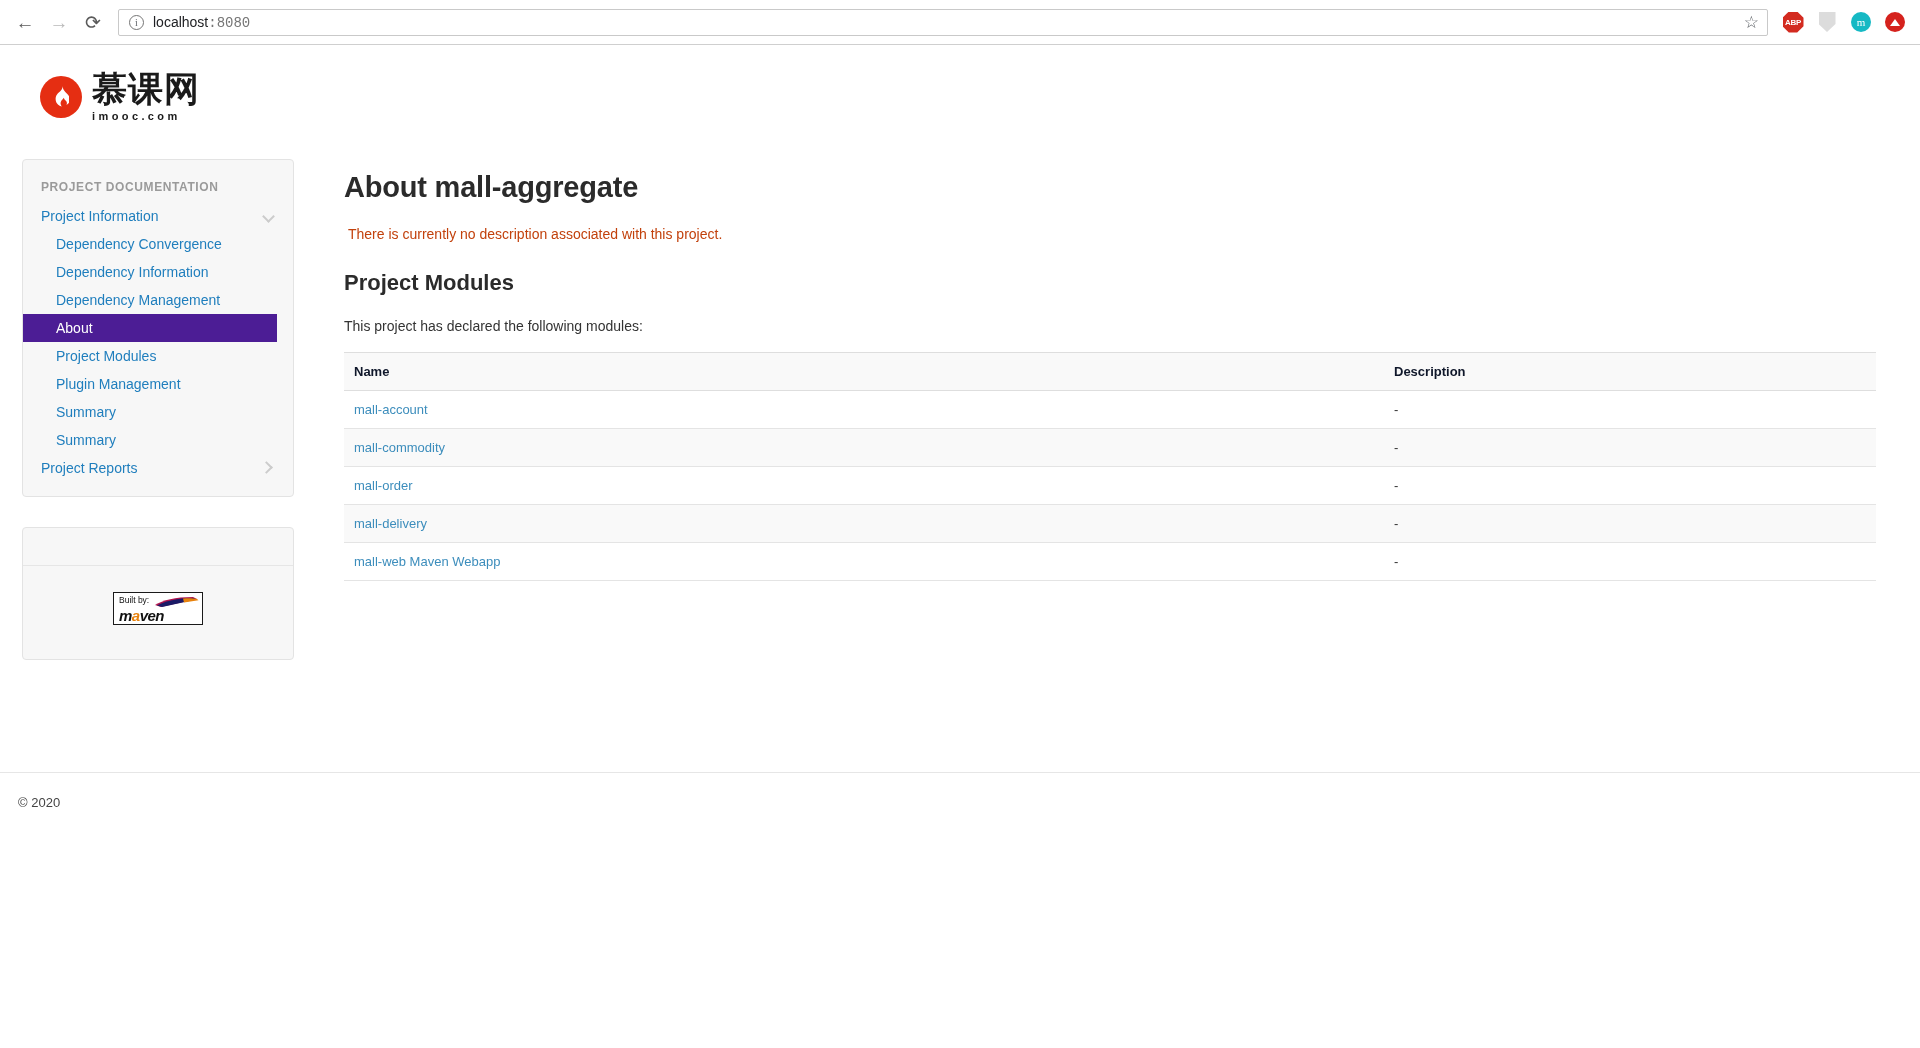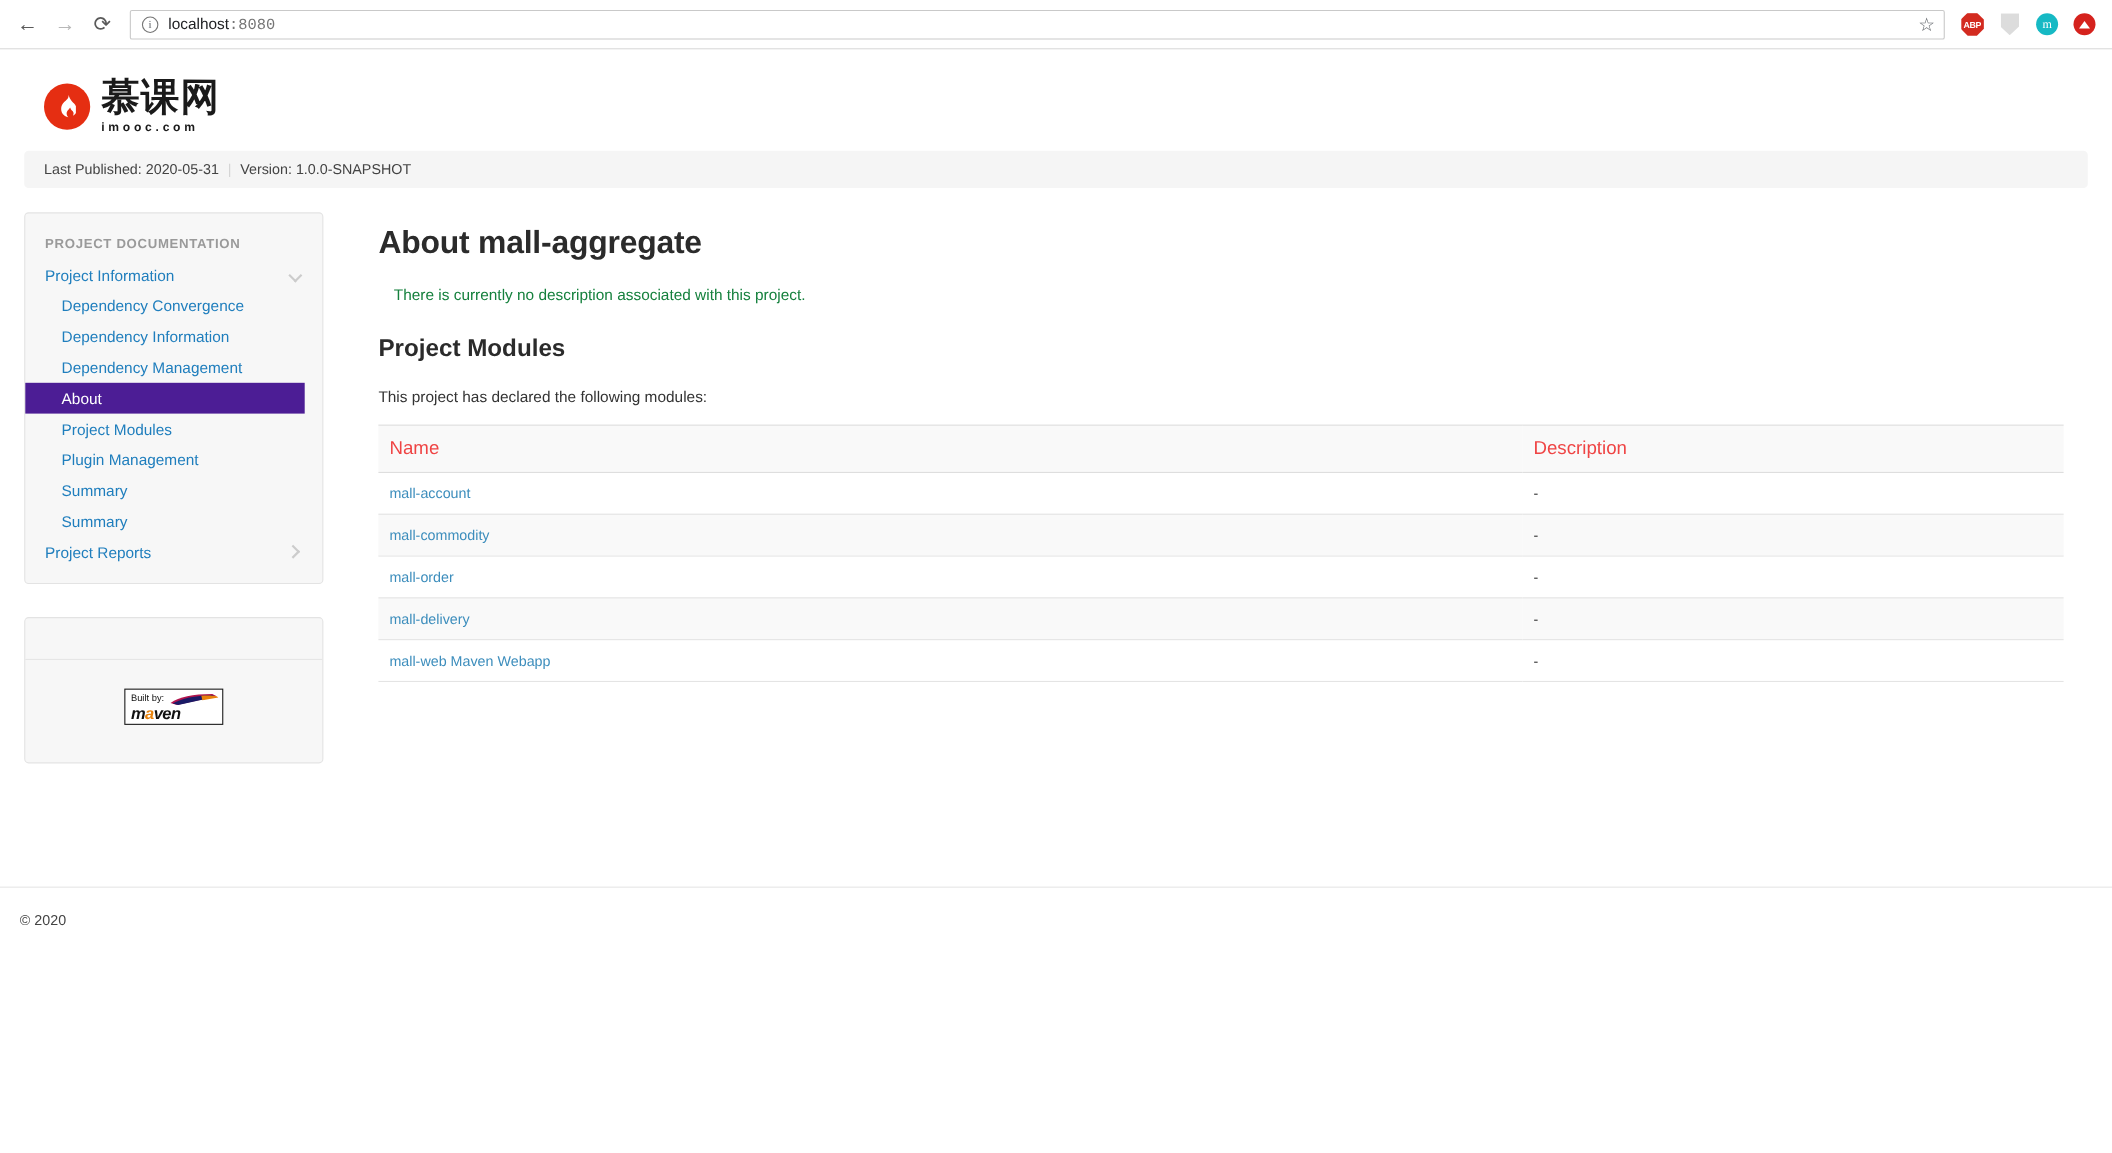--- a/index.html
+++ b/index.html
@@ -274,39 +274,39 @@
 
   .content { flex:1 1 auto; padding-left: 50px; padding-right: 22px; }
   h1.title {
     font-size: 29px;
     font-weight: bold;
     color:#2b2b2b;
     margin: 12px 0 0 0;
     letter-spacing:-0.2px;
   }
   p.lead {
-    font-size:14px; color:#15803d; margin: 22px 0 0 14px;
+    font-size:14px; color:#c2410c; margin: 22px 0 0 4px;
   }
   h2.sub {
     font-size:22px;font-weight:bold;color:#2b2b2b;
     margin: 28px 0 0 0;
   }
   p.lead2 { font-size:14px;color:#333333;margin:22px 0 0 0; }
 
   table.modules {
     width: 100%;
     border-collapse: collapse;
     margin-top: 18px;
     font-size:13px;
   }
   table.modules th {
     text-align:left;
-    font-size:17px;
-    font-weight:normal;
-    color:#ef4444;
+    font-size:13px;
+    font-weight:bold;
+    color:#0f172a;
     background:#f9f9f9;
     padding: 11px 0 11px 10px;
     border-top:1px solid #dedede;
     border-bottom:1px solid #dedede;
   }
   table.modules td {
     padding: 11px 0 11px 10px;
     border-bottom:1px solid #e4e4e4;
     color:#333;
   }
@@ -367,25 +367,20 @@
           <path d="M9.3 0C9.9 4.2 6.4 5.3 4.2 8.2c-2.5 3.3-2 8 1 10.6 1.1 1 2.5 1.6 3.9 1.8-1.5-1.3-2-3.6-1-5.4.7-1.3 2-2 2.6-3.4.5 1 .9 2.1 1.9 2.8 1.4 1 1.7 3.1.7 4.5 2.3-1 3.9-3.5 3.6-6-.3-3-2.6-5-4.6-7C11 4.6 9.8 2.4 9.3 0z" fill="#ffffff"></path>
         </svg>
       </div>
       <div class="logo-txt">
         <div class="logo-cn">慕课网</div>
         <div class="logo-en">imooc.com</div>
       </div>
     </div>
   </div>
 
-  <div class="pubbar">
-    <span>Last Published: 2020-05-31</span>
-    <span class="pubsep">|</span>
-    <span>Version: 1.0.0-SNAPSHOT</span>
-  </div>
 
   <div class="body-wrap">
 
     <div class="sidebar">
       <div class="panel">
         <div class="nav-head">PROJECT DOCUMENTATION</div>
         <ul class="nav">
           <li>
             <a>Project Information</a>
             <span class="chev down"></span>

